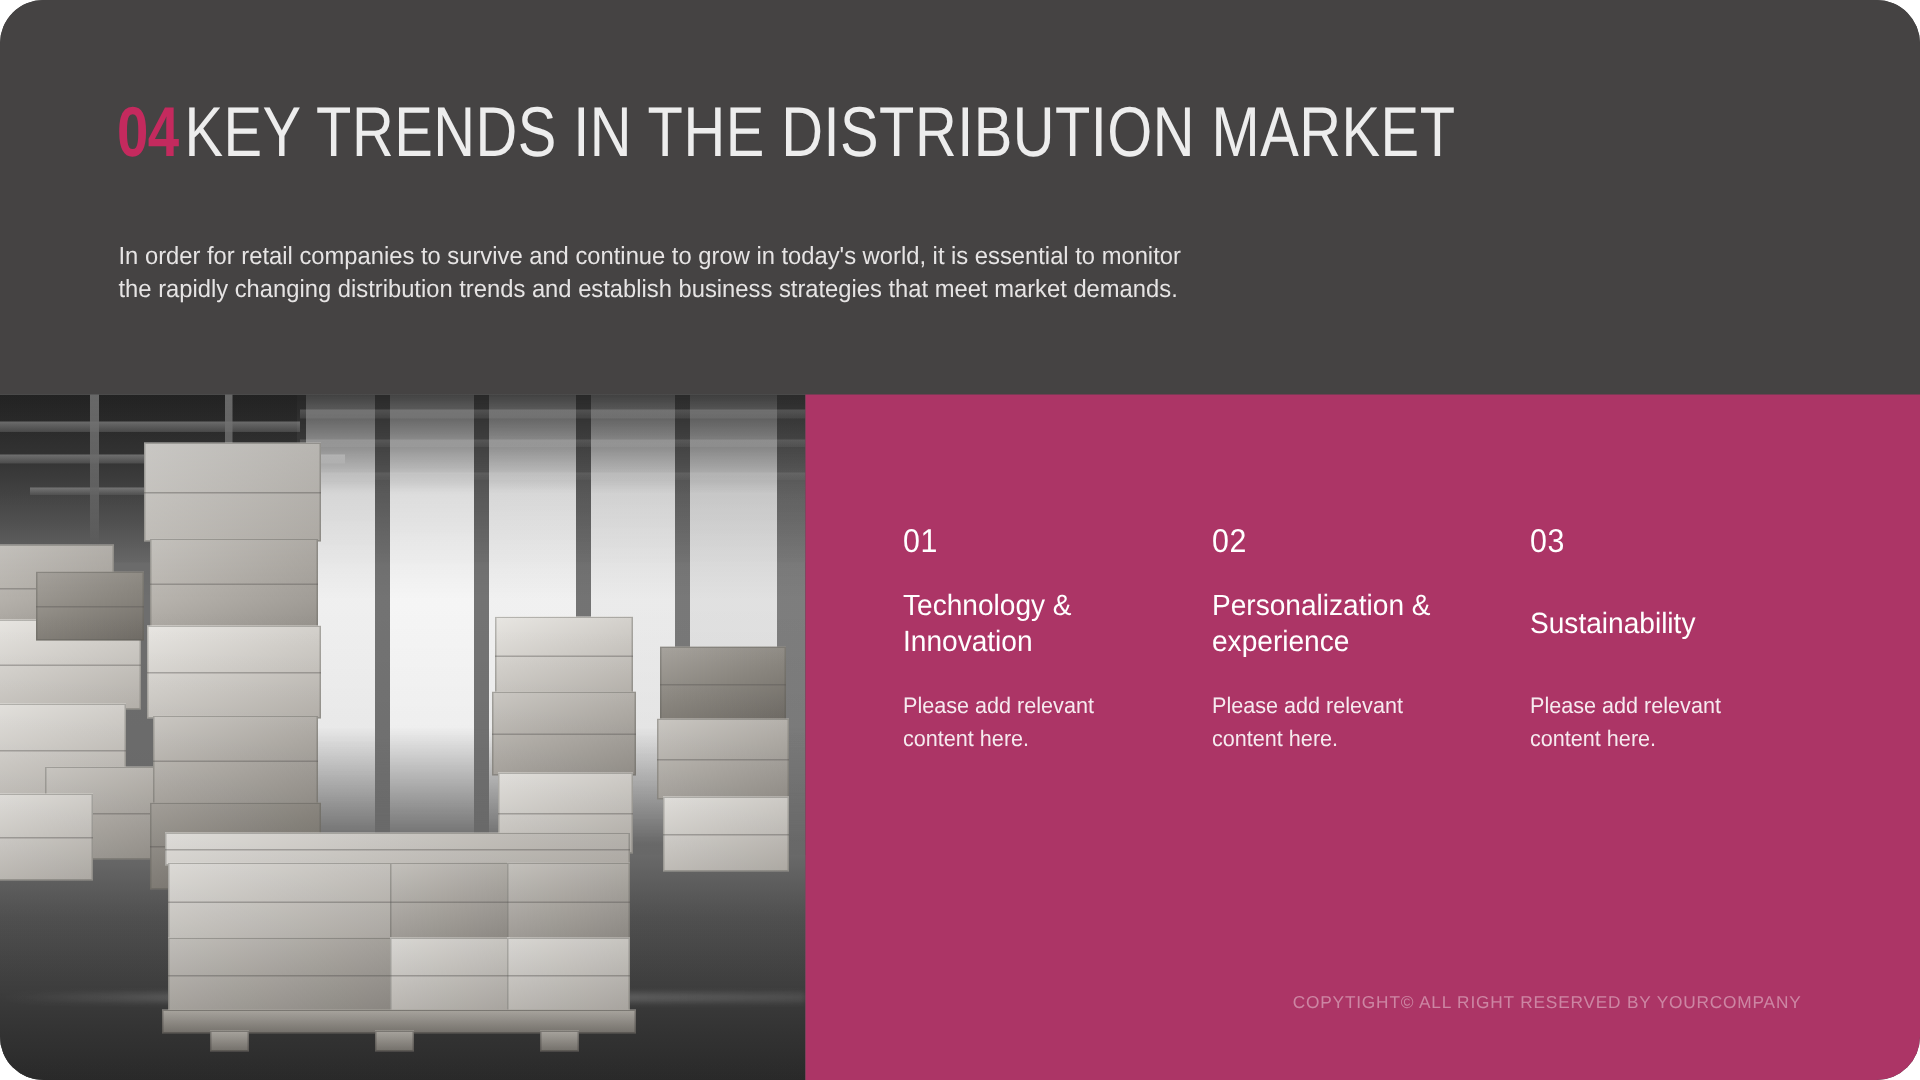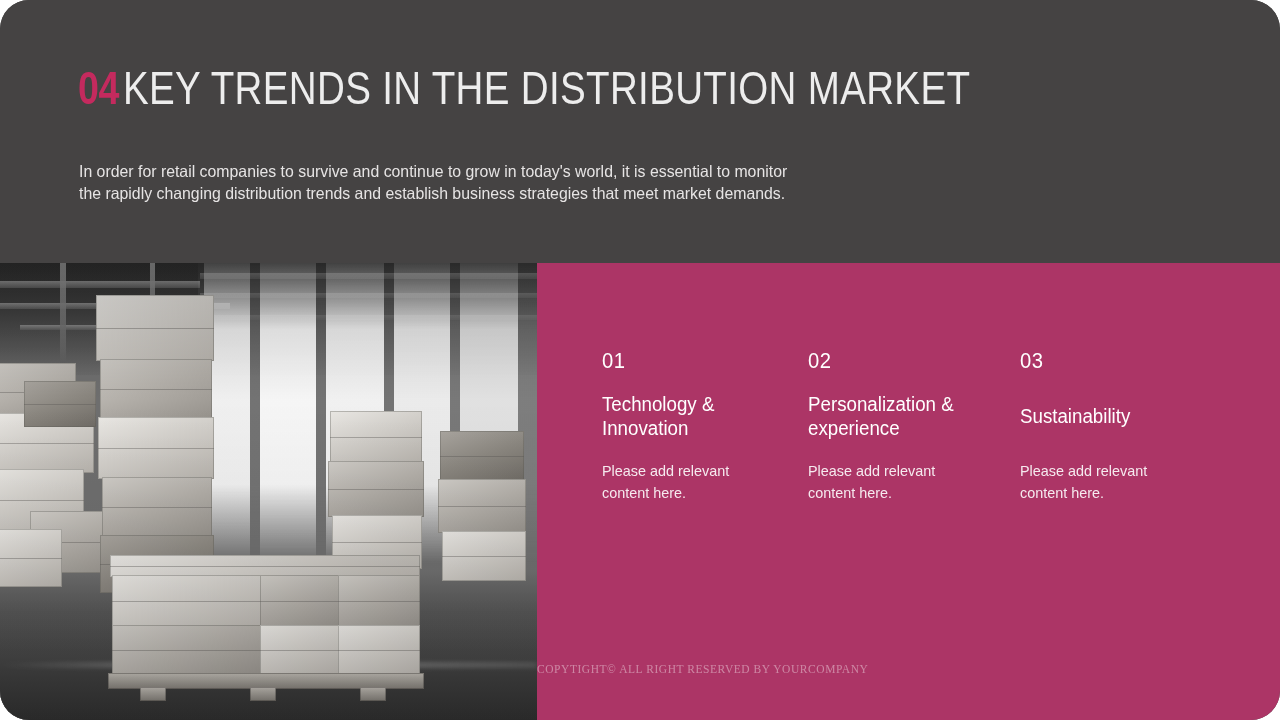--- a/index.html
+++ b/index.html
@@ -143,24 +143,24 @@
     color: #F6EAEF;
     transform: scaleX(0.96);
     transform-origin: left top;
   }
 
   .footer {
     position: absolute;
     left: 0;
     right: 79px;
     top: 400px;
+    text-align: right;
     font-size: 11.5px;
     letter-spacing: 0.55px;
     color: rgba(255,255,255,0.40);
-    font-family: Liberation Serif, serif;
   }
 
   
   .ph-layer { position: absolute; }
 
   .ph-ceiling {
     left: 0; top: 0; width: 537px; height: 112px;
     background:
       linear-gradient(180deg, #2a2a2a 0%, #3a3a3a 38%, #555 75%, #6a6a6a 100%);
   }

